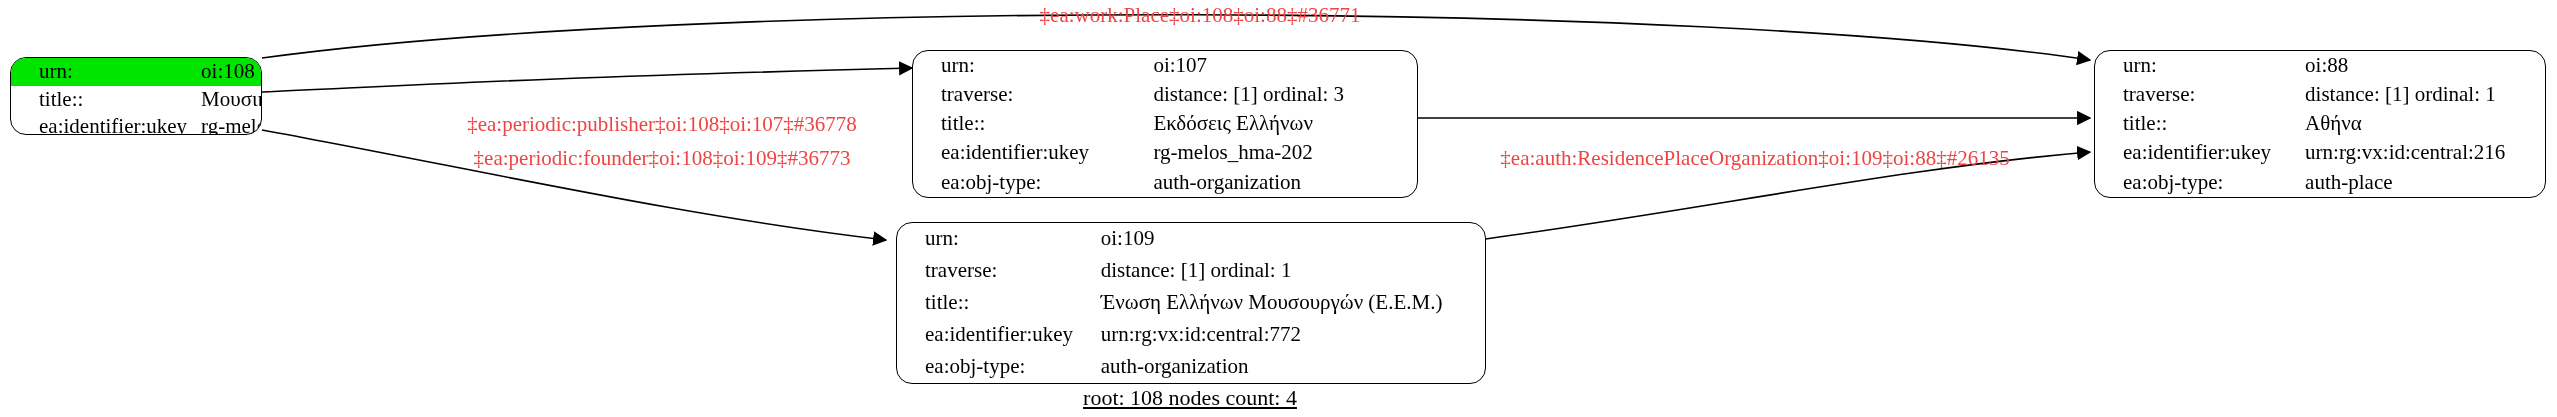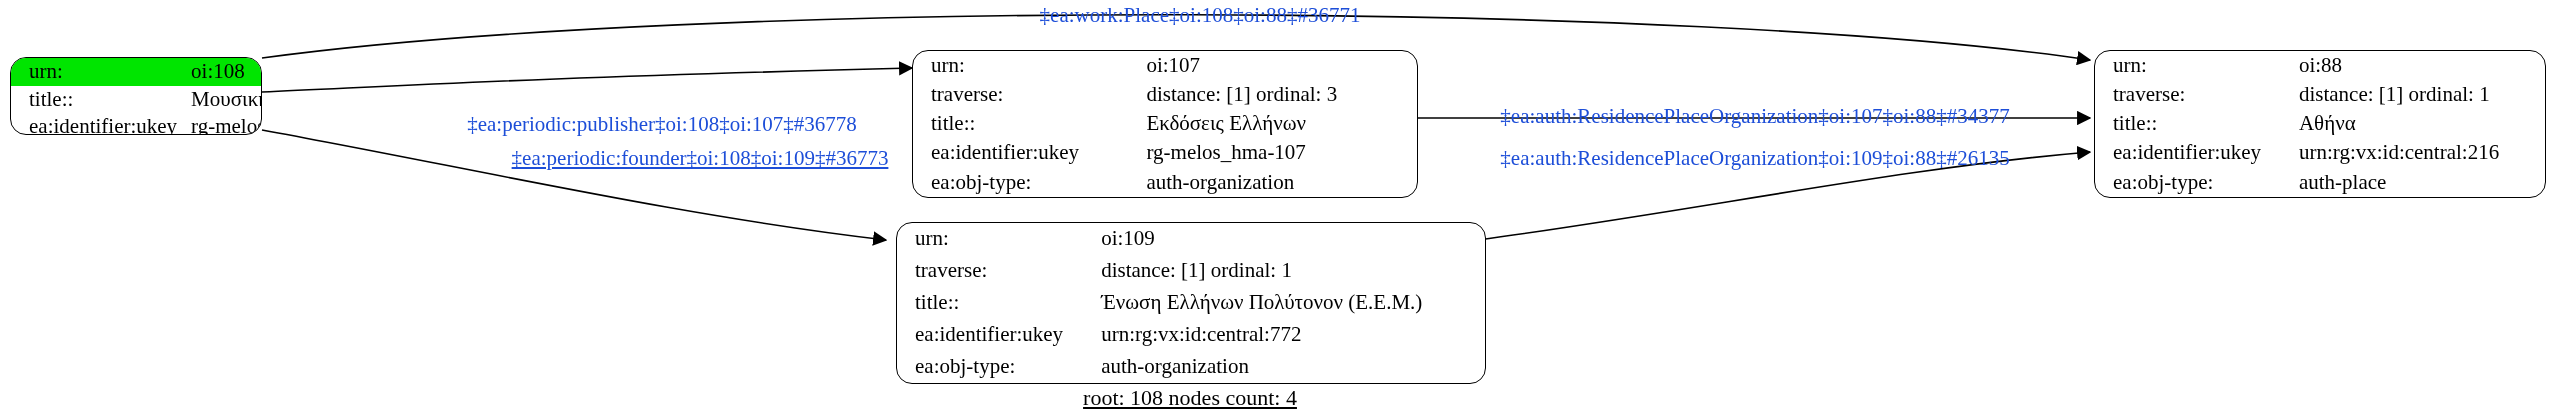--- a/index.html
+++ b/index.html
@@ -6,25 +6,25 @@
   body{width:2557px;height:417px;position:relative;overflow:hidden;
        font-family:"Liberation Serif","DejaVu Serif",serif;color:#000;}
   #canvas{position:absolute;inset:0;width:2557px;height:417px;}
   svg.edges{position:absolute;left:0;top:0;width:2557px;height:417px;pointer-events:none;}
 
   .node{position:absolute;box-sizing:border-box;border:1.6px solid #000;
         border-radius:16px;background:#fff;overflow:hidden;}
   .node table{border-collapse:collapse;width:100%;height:100%;}
   .node td{font-size:21px;line-height:1.12;padding:2px 10px 2px 10px;
            white-space:nowrap;vertical-align:middle;}
-  .node td.k{padding-left:18px;}
+  .node td.k{padding-left:28px;}
   .node td.v{padding-left:4px;padding-right:16px;}
   .hl td{background:#00e500;}
 
-  .elabel{position:absolute;font-size:21px;white-space:nowrap;color:#1d4ed8;
+  .elabel{position:absolute;font-size:21px;white-space:nowrap;color:#ef4444;
           transform:translateX(-50%);}
   .caption{position:absolute;font-size:22px;white-space:nowrap;
            transform:translateX(-50%);text-decoration:underline;}
 </style>
 </head>
 <body>
 
 <div id="canvas">
 
   <svg class="edges" viewBox="0 0 2557 417">
@@ -75,21 +75,21 @@
       <tr>
         <td class="k">traverse:</td>
         <td class="v">distance: [1]      ordinal: 3</td>
       </tr>
       <tr>
         <td class="k">title::</td>
         <td class="v">Εκδόσεις Ελλήνων</td>
       </tr>
       <tr>
         <td class="k">ea:identifier:ukey</td>
-        <td class="v">rg-melos_hma-107</td>
+        <td class="v">rg-melos_hma-202</td>
       </tr>
       <tr>
         <td class="k">ea:obj-type:</td>
         <td class="v">auth-organization</td>
       </tr>
     </tbody>
       </table>
   </div>
 
   <div class="node" style="left:896px; top:222px; width:590px; height:162px;">
@@ -98,21 +98,21 @@
           <tr>
         <td class="k">urn:</td>
         <td class="v">oi:109</td>
       </tr>
       <tr>
         <td class="k">traverse:</td>
         <td class="v">distance: [1]      ordinal: 1</td>
       </tr>
       <tr>
         <td class="k">title::</td>
-        <td class="v">Ένωση Ελλήνων Πολύτονον (Ε.Ε.Μ.)</td>
+        <td class="v">Ένωση Ελλήνων Μουσουργών (Ε.Ε.Μ.)</td>
       </tr>
       <tr>
         <td class="k">ea:identifier:ukey</td>
         <td class="v">urn:rg:vx:id:central:772</td>
       </tr>
       <tr>
         <td class="k">ea:obj-type:</td>
         <td class="v">auth-organization</td>
       </tr>
     </tbody>
@@ -143,21 +143,20 @@
         <td class="v">auth-place</td>
       </tr>
     </tbody>
       </table>
   </div>
 
   <div class="elabel" style="left:1200px; top:3px;">‡ea:work:Place‡oi:108‡oi:88‡#36771</div>
 
   <div class="elabel" style="left:662px; top:112px;">‡ea:periodic:publisher‡oi:108‡oi:107‡#36778</div>
 
-  <div class="elabel" style="left:700px; top:146px;text-decoration:underline;">‡ea:periodic:founder‡oi:108‡oi:109‡#36773</div>
+  <div class="elabel" style="left:662px; top:146px;">‡ea:periodic:founder‡oi:108‡oi:109‡#36773</div>
 
-  <div class="elabel" style="left:1755px; top:104px;">‡ea:auth:ResidencePlaceOrganization‡oi:107‡oi:88‡#34377</div>
 
   <div class="elabel" style="left:1755px; top:146px;">‡ea:auth:ResidencePlaceOrganization‡oi:109‡oi:88‡#26135</div>
 
   <div class="caption" style="left:1190px; top:385px;">root: 108 nodes count: 4</div>
 
 </div>
 
 </body></html>

